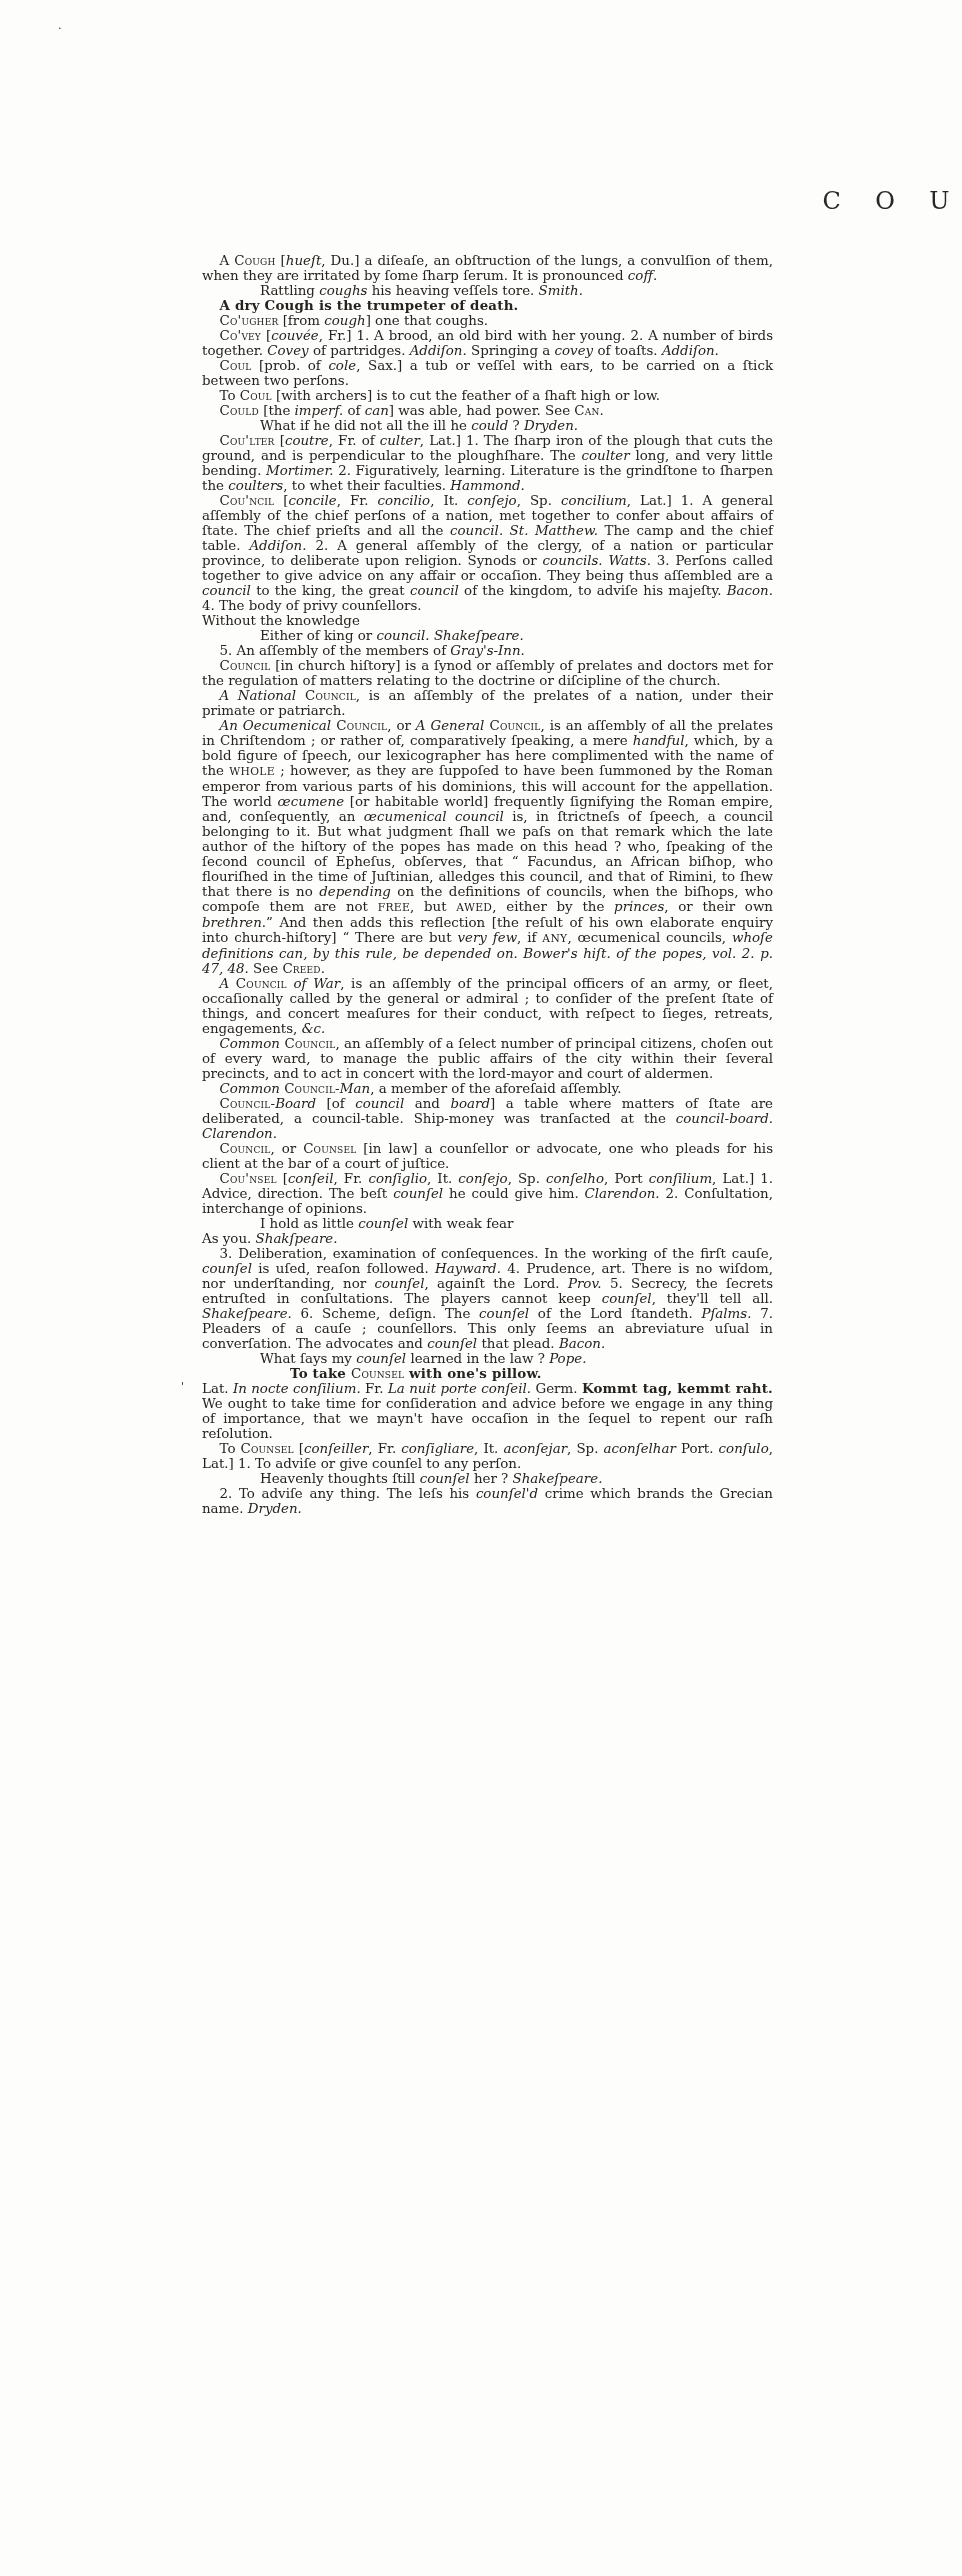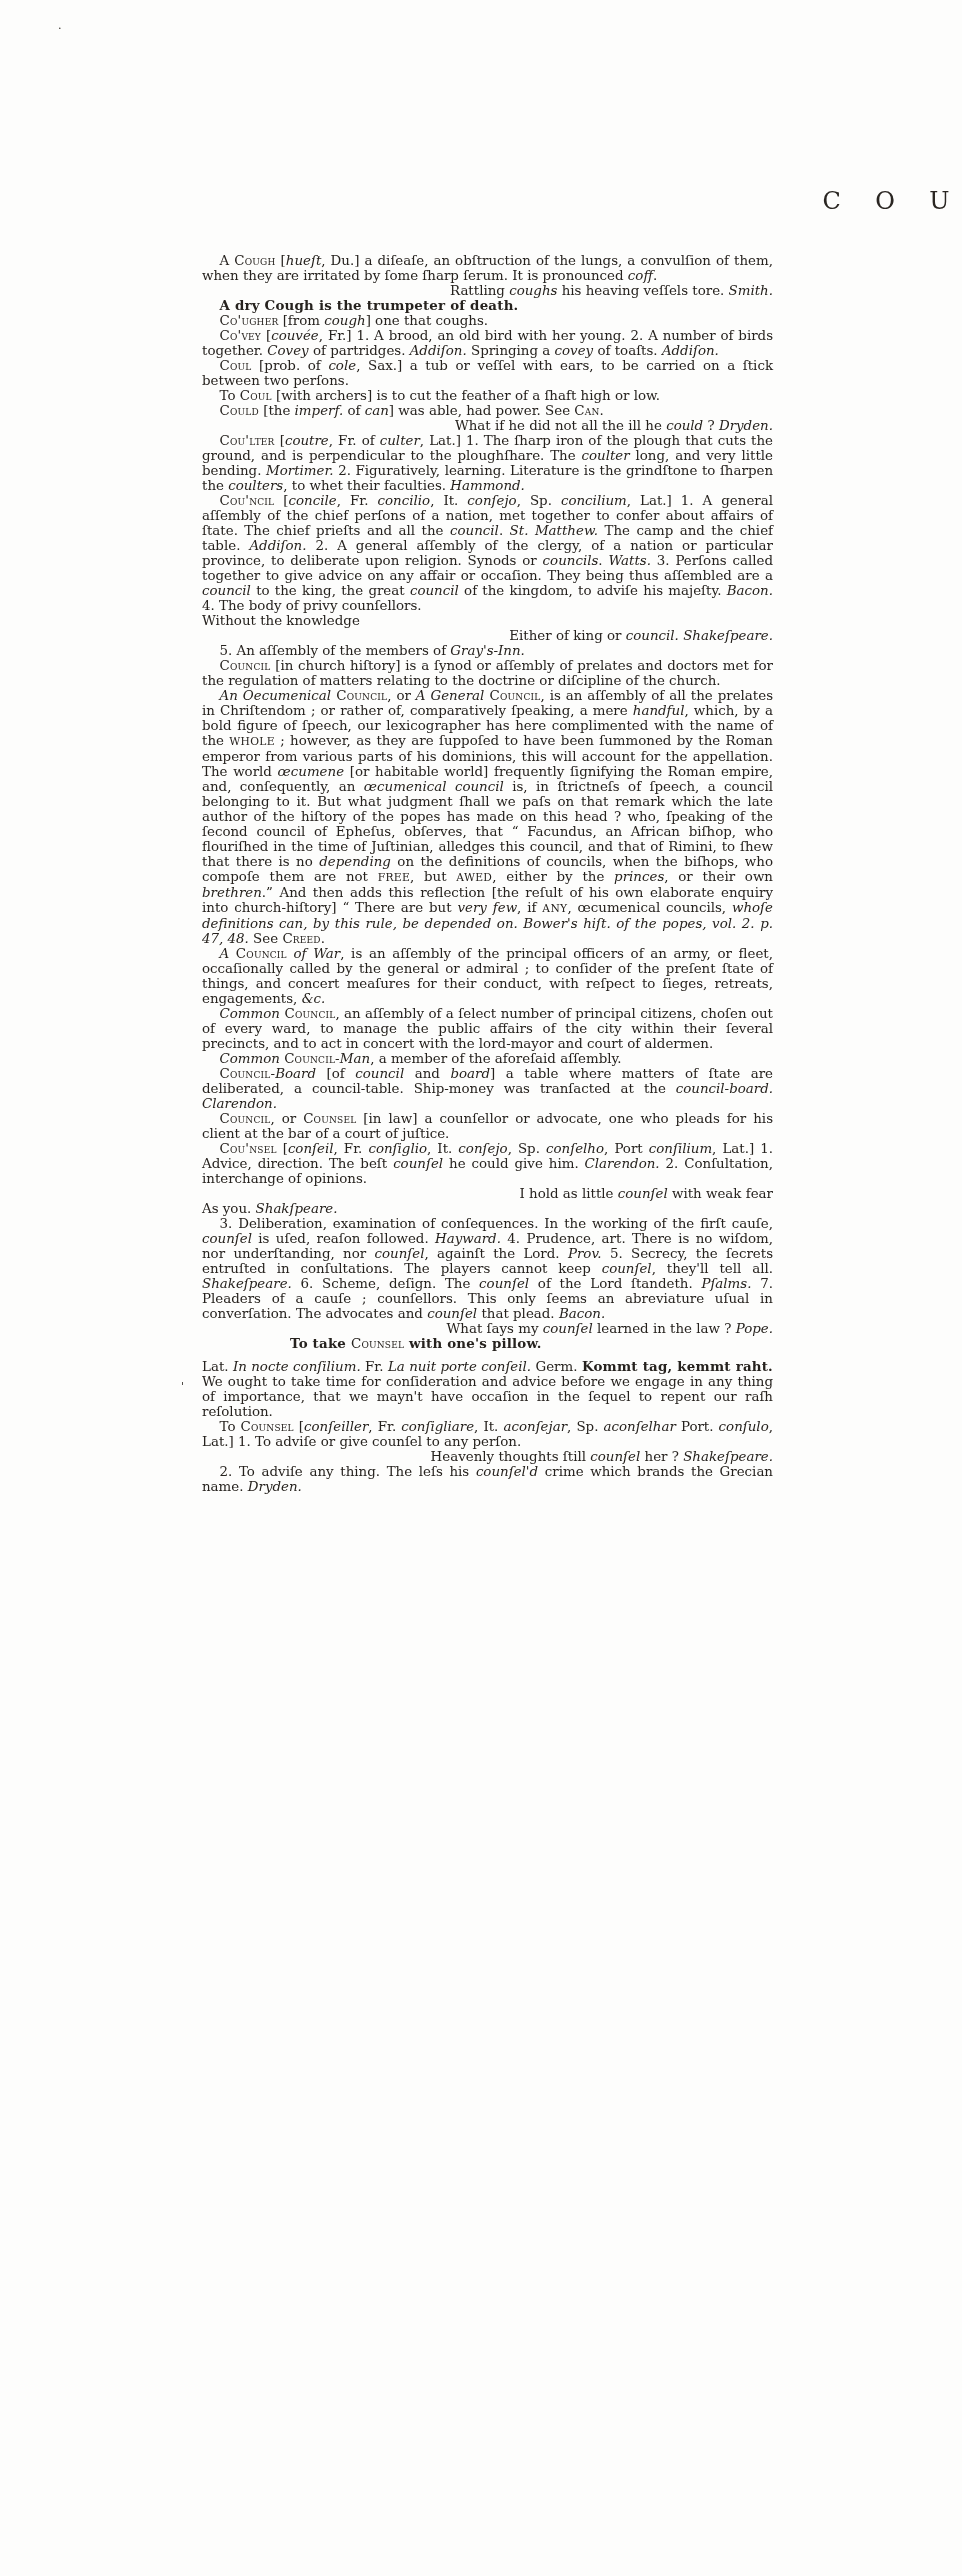--- a/index.html
+++ b/index.html
@@ -17,22 +17,22 @@
     text-align:right;font-size:24px;letter-spacing:13.4px;
     color:#2a2622;
   }
   .text-column{
     position:absolute;left:202px;top:253px;width:571px;
     font-size:13.4px;line-height:15px;
     text-rendering:optimizeLegibility;
   }
   .text-column p{margin:0;padding:0;text-align:justify;}
   p.entry{text-indent:17.5px;}
-  p.flush{text-indent:0;margin-top:8px;}
-  p.q1{margin-left:58px;text-align:right;text-indent:0;}
+  p.flush{text-indent:0;}
+  p.q1{margin-left:58px;text-align:left;text-indent:0;}
   p.q2{text-align:left;text-indent:0;}
   p.qc{margin-left:88px;text-align:left;text-indent:0;}
   .i{font-style:italic;}
   .sc{font-variant:small-caps;letter-spacing:0.2px;}
   .k{font-size:0.8em;letter-spacing:0.3px;}
   .bl{font-weight:700;letter-spacing:0.2px;}
   .speck{
     position:absolute;color:#3a352f;font-size:11.3px;line-height:1;
   }
 </style>
@@ -52,20 +52,21 @@
       <p class="entry"><span class="sc">Coul</span><span> [prob. of </span><span class="i">cole</span><span>, Sax.] a tub or veſſel with ears, to be carried on a ſtick between two perſons.</span></p>
       <p class="entry"><span>To </span><span class="sc">Coul</span><span> [with archers] is to cut the feather of a ſhaft high or low.</span></p>
       <p class="entry"><span class="sc">Could</span><span> [the </span><span class="i">imperf.</span><span> of </span><span class="i">can</span><span>] was able, had power.   See </span><span class="sc">Can</span><span>.</span></p>
       <p class="q1"><span>What if he did not all the ill he </span><span class="i">could</span><span> ?   </span><span class="i">Dryden.</span></p>
       <p class="entry"><span class="sc">Cou'lter</span><span> [</span><span class="i">coutre</span><span>, Fr. of </span><span class="i">culter</span><span>, Lat.] 1. The ſharp iron of the plough that cuts the ground, and is perpendicular to the ploughſhare.   The </span><span class="i">coulter</span><span> long, and very little bending.  </span><span class="i">Mortimer.</span><span>  2. Figuratively, learning.  Literature is the grindſtone to ſharpen the </span><span class="i">coulters</span><span>, to whet their faculties.   </span><span class="i">Hammond.</span></p>
       <p class="entry"><span class="sc">Cou'ncil</span><span> [</span><span class="i">concile</span><span>, Fr. </span><span class="i">concilio</span><span>, It. </span><span class="i">conſejo</span><span>, Sp. </span><span class="i">concilium</span><span>, Lat.]  1. A general aſſembly of the chief perſons of a nation, met together to confer about affairs of ſtate.  The chief prieſts and all the </span><span class="i">council</span><span>.  </span><span class="i">St. Matthew.</span><span>  The camp and the chief table.  </span><span class="i">Addiſon.</span><span>  2. A general aſſembly of the clergy, of a nation or particular province, to deliberate upon religion.  Synods or </span><span class="i">councils</span><span>.  </span><span class="i">Watts.</span><span>  3. Perſons called together to give advice on any affair or occaſion.  They being thus aſſembled are a </span><span class="i">council</span><span> to the king, the great </span><span class="i">council</span><span> of the kingdom, to adviſe his majeſty.  </span><span class="i">Bacon.</span><span>  4. The body of privy counſellors.</span></p>
       <p class="q2"><span>Without the knowledge</span></p>
       <p class="q1"><span>Either of king or </span><span class="i">council.</span><span>   </span><span class="i">Shakeſpeare.</span></p>
       <p class="entry"><span>5. An aſſembly of the members of </span><span class="i">Gray's-Inn.</span></p>
       <p class="entry"><span class="sc">Council</span><span> [in church hiſtory] is a ſynod or aſſembly of prelates and doctors met for the regulation of matters relating to the doctrine or diſcipline of the church.</span></p>
+      <p class="entry"><span class="i">A National</span><span class="sc"> Council</span><span>, is an aſſembly of the prelates of a nation, under their primate or patriarch.</span></p>
       <p class="entry"><span class="i">An Oecumenical</span><span class="sc"> Council</span><span>, or </span><span class="i">A General</span><span class="sc"> Council</span><span>, is an aſſembly of all the prelates in Chriſtendom ; or rather of, comparatively ſpeaking, a mere </span><span class="i">handful</span><span>, which, by a bold figure of ſpeech, our lexicographer has here complimented with the name of the </span><span class="k">WHOLE</span><span> ; however, as they are ſuppoſed to have been ſummoned by the Roman emperor from various parts of his dominions, this will account for the appellation.  The world </span><span class="i">œcumene</span><span> [or habitable world] frequently ſignifying the Roman empire, and, conſequently, an </span><span class="i">œcumenical council</span><span> is, in ſtrictneſs of ſpeech, a council belonging to it.  But what judgment ſhall we paſs on that remark which the late author of the hiſtory of the popes has made on this head ? who, ſpeaking of the ſecond council of Epheſus, obſerves, that “ Facundus, an African biſhop, who flouriſhed in the time of Juſtinian, alledges this council, and that of Rimini, to ſhew that there is  no </span><span class="i">depending</span><span> on the definitions of councils, when the biſhops, who compoſe them are not </span><span class="k">FREE</span><span>, but </span><span class="k">AWED</span><span>, either by the </span><span class="i">princes</span><span>, or their own </span><span class="i">brethren</span><span>.”  And then adds this reflection [the reſult of his own elaborate enquiry into church-hiſtory] “ There are but </span><span class="i">very few</span><span>, if </span><span class="k">ANY</span><span>, œcumenical councils, </span><span class="i">whoſe definitions can, by this rule, be depended on.</span><span>  </span><span class="i">Bower's hiſt. of the popes, vol. 2. p. 47, 48.</span><span>  See </span><span class="sc">Creed</span><span>.</span></p>
       <p class="entry"><span class="i">A </span><span class="sc">Council</span><span class="i"> of War</span><span>, is an aſſembly of the principal officers of an army, or fleet, occaſionally called by the general or admiral ; to conſider of the preſent ſtate of things, and concert meaſures for their conduct, with reſpect to ſieges, retreats, engagements, </span><span class="i">&amp;c.</span></p>
       <p class="entry"><span class="i">Common</span><span class="sc"> Council</span><span>, an aſſembly of a ſelect number of principal citizens, choſen out of every ward, to manage the public affairs of the city within their ſeveral precincts, and to act in concert with the lord-mayor and court of aldermen.</span></p>
       <p class="entry"><span class="i">Common </span><span class="sc">Council-</span><span class="i">Man</span><span>, a member of the aforeſaid aſſembly.</span></p>
       <p class="entry"><span class="sc">Council-</span><span class="i">Board</span><span> [of </span><span class="i">council</span><span> and </span><span class="i">board</span><span>] a table where matters of ſtate are deliberated, a council-table.  Ship-money was tranſacted at the </span><span class="i">council-board.</span><span>   </span><span class="i">Clarendon.</span></p>
       <p class="entry"><span class="sc">Council</span><span>, or </span><span class="sc">Counsel</span><span> [in law] a counſellor or advocate, one who pleads for his client at the bar of a court of juſtice.</span></p>
       <p class="entry"><span class="sc">Cou'nsel</span><span> [</span><span class="i">conſeil</span><span>, Fr. </span><span class="i">conſiglio</span><span>, It. </span><span class="i">conſejo</span><span>, Sp. </span><span class="i">conſelho</span><span>, Port </span><span class="i">conſilium</span><span>, Lat.] 1. Advice, direction.  The beſt </span><span class="i">counſel</span><span> he could give him.  </span><span class="i">Clarendon.</span><span>  2. Conſultation, interchange of opinions.</span></p>
       <p class="q1"><span>I hold as little </span><span class="i">counſel</span><span> with weak fear</span></p>
       <p class="q2"><span>As you.        </span><span class="i">Shakſpeare.</span></p>
       <p class="entry"><span>3. Deliberation, examination of conſequences.  In the working of the firſt cauſe, </span><span class="i">counſel</span><span> is uſed, reaſon followed.  </span><span class="i">Hayward.</span><span>  4. Prudence, art.  There is no wiſdom, nor underſtanding, nor </span><span class="i">counſel</span><span>, againſt the Lord.  </span><span class="i">Prov.</span><span>  5. Secrecy, the ſecrets entruſted in conſultations.  The players cannot keep </span><span class="i">counſel</span><span>, they'll tell all.  </span><span class="i">Shakeſpeare.</span><span>  6. Scheme, deſign.  The </span><span class="i">counſel</span><span> of the Lord ſtandeth.  </span><span class="i">Pſalms.</span><span>  7. Pleaders of a cauſe ; counſellors.  This only ſeems an abreviature uſual in converſation.  The advocates and </span><span class="i">counſel</span><span> that plead.  </span><span class="i">Bacon.</span></p>

